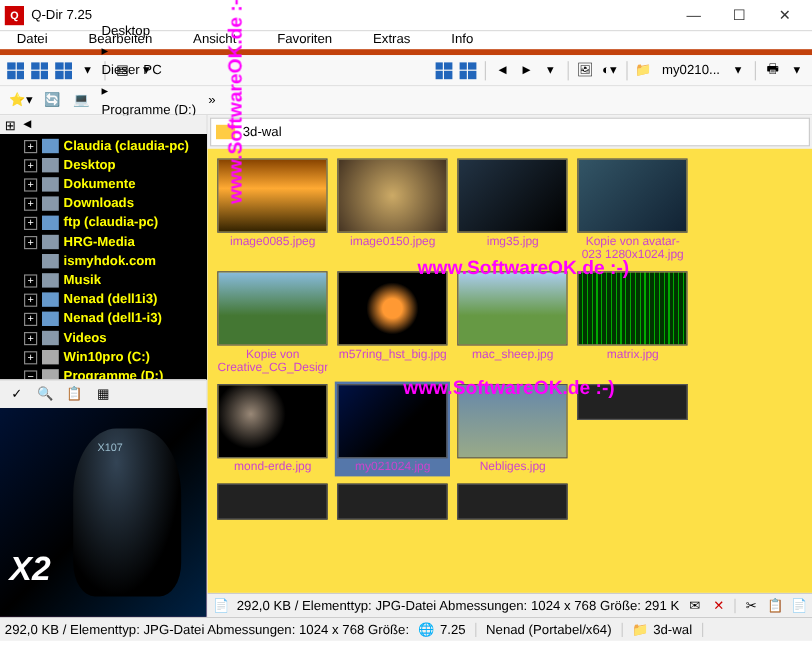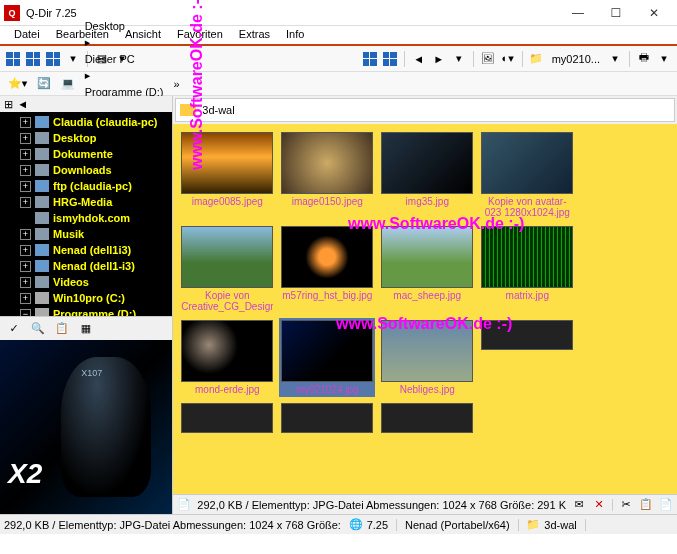--- a/index.html
+++ b/index.html
@@ -4,21 +4,21 @@
 <style>
 * { margin: 0; padding: 0; box-sizing: border-box; font-family: "Segoe UI", Tahoma, sans-serif; font-size: 11px; }
 body { width: 677px; height: 554px; background: #fff; overflow: hidden; position: relative; }
 
 .titlebar { height: 26px; background: #fff; border-bottom: 1px solid #ddd; display: flex; align-items: center; padding: 0 4px; }
 .titlebar .app-icon { width: 16px; height: 16px; background: #c00; color: #fff; display: flex; align-items: center; justify-content: center; font-size: 9px; font-weight: bold; margin-right: 6px; }
 .titlebar .title { flex: 1; color: #000; }
 .titlebar .win-controls { display: flex; }
 .titlebar .win-btn { width: 38px; height: 26px; display: flex; align-items: center; justify-content: center; font-size: 12px; color: #333; }
 
-.menubar { height: 20px; display: flex; align-items: flex-start; padding: 0 6px; gap: 0; border-bottom: 2px solid #c2410c; }
+.menubar { height: 20px; display: flex; align-items: flex-end; padding: 0 6px; gap: 18px; border-bottom: 5px solid #c2410c; }
 .menubar .menu-item { padding: 2px 8px; color: #000; cursor: default; }
 
 .toolbar { height: 26px; display: flex; align-items: center; padding: 0 4px; gap: 2px; border-bottom: 1px solid #ddd; background: #f8f8f8; }
 .toolbar .tb-btn { width: 18px; height: 18px; display: flex; align-items: center; justify-content: center; font-size: 11px; cursor: pointer; }
 .toolbar .tb-sep { width: 1px; height: 16px; background: #ccc; margin: 0 3px; }
 .toolbar .spacer { flex: 1; }
 .toolbar .grid-icon { width: 14px; height: 14px; display: grid; grid-template-columns: 1fr 1fr; grid-template-rows: 1fr 1fr; gap: 1px; }
 .toolbar .grid-icon span { background: #2266bb; }
 
 .breadcrumb { height: 24px; display: flex; align-items: center; padding: 0 4px; gap: 2px; border-bottom: 1px solid #ddd; background: #f8f8f8; }

